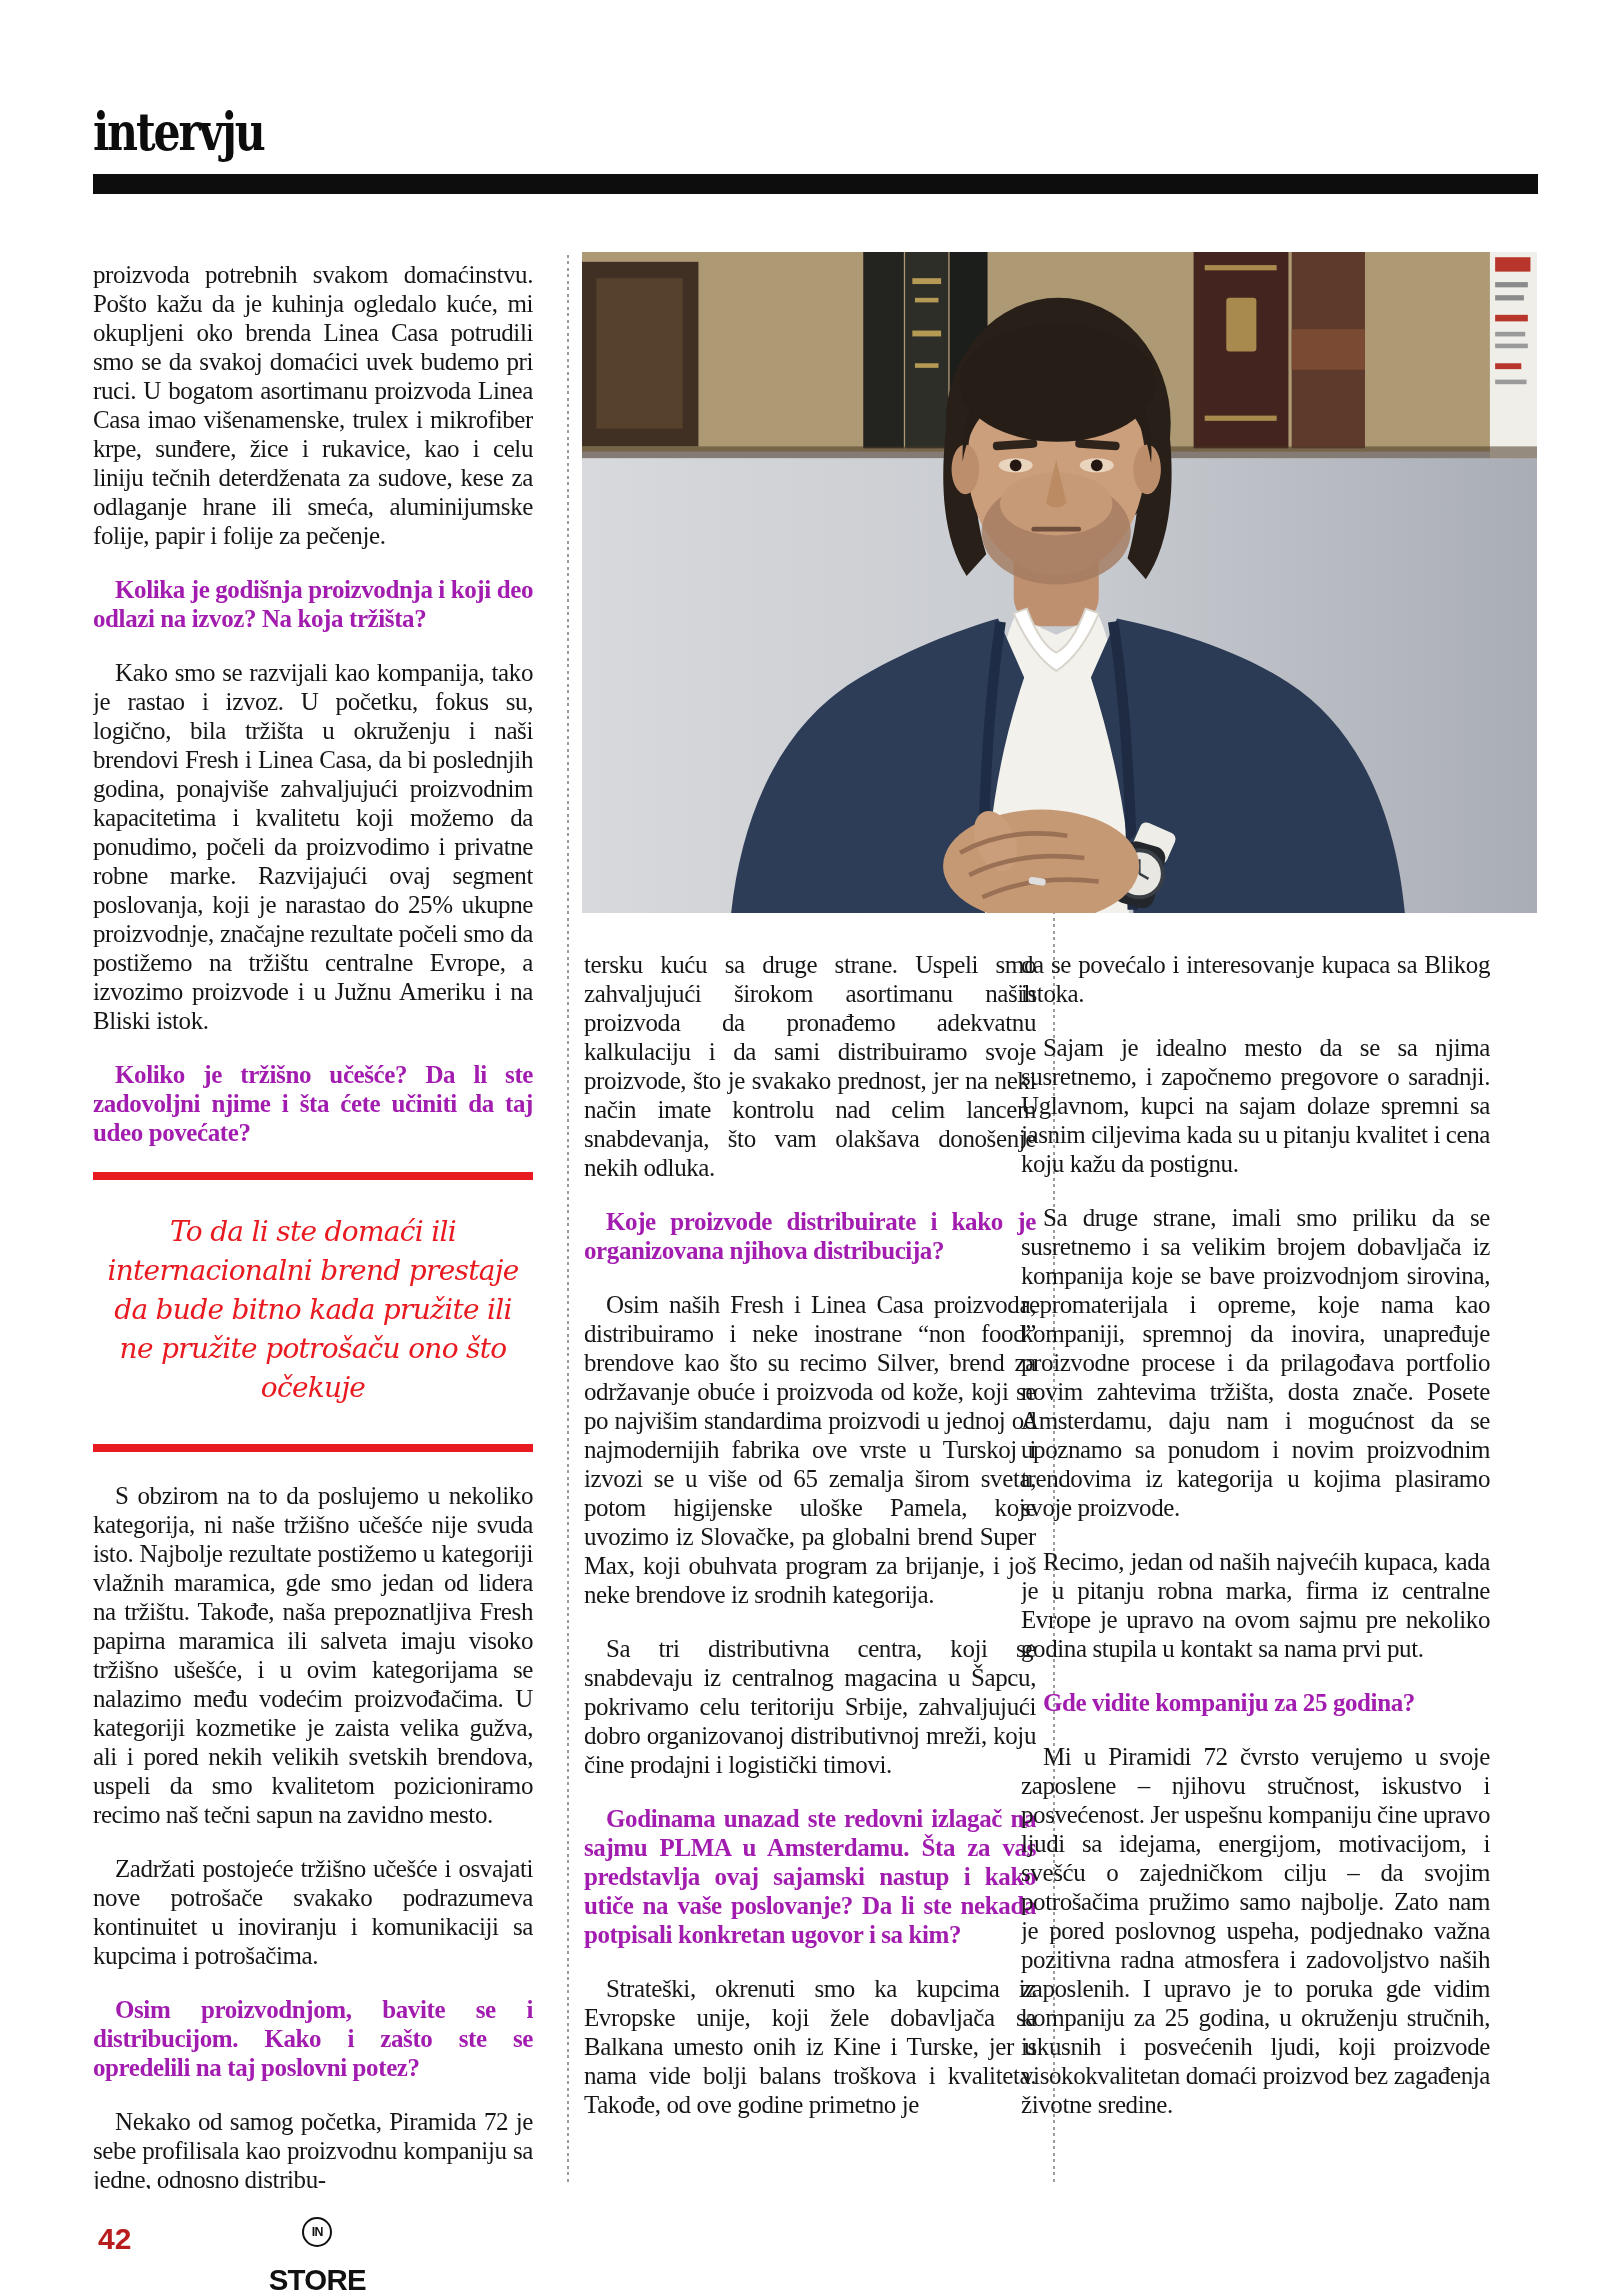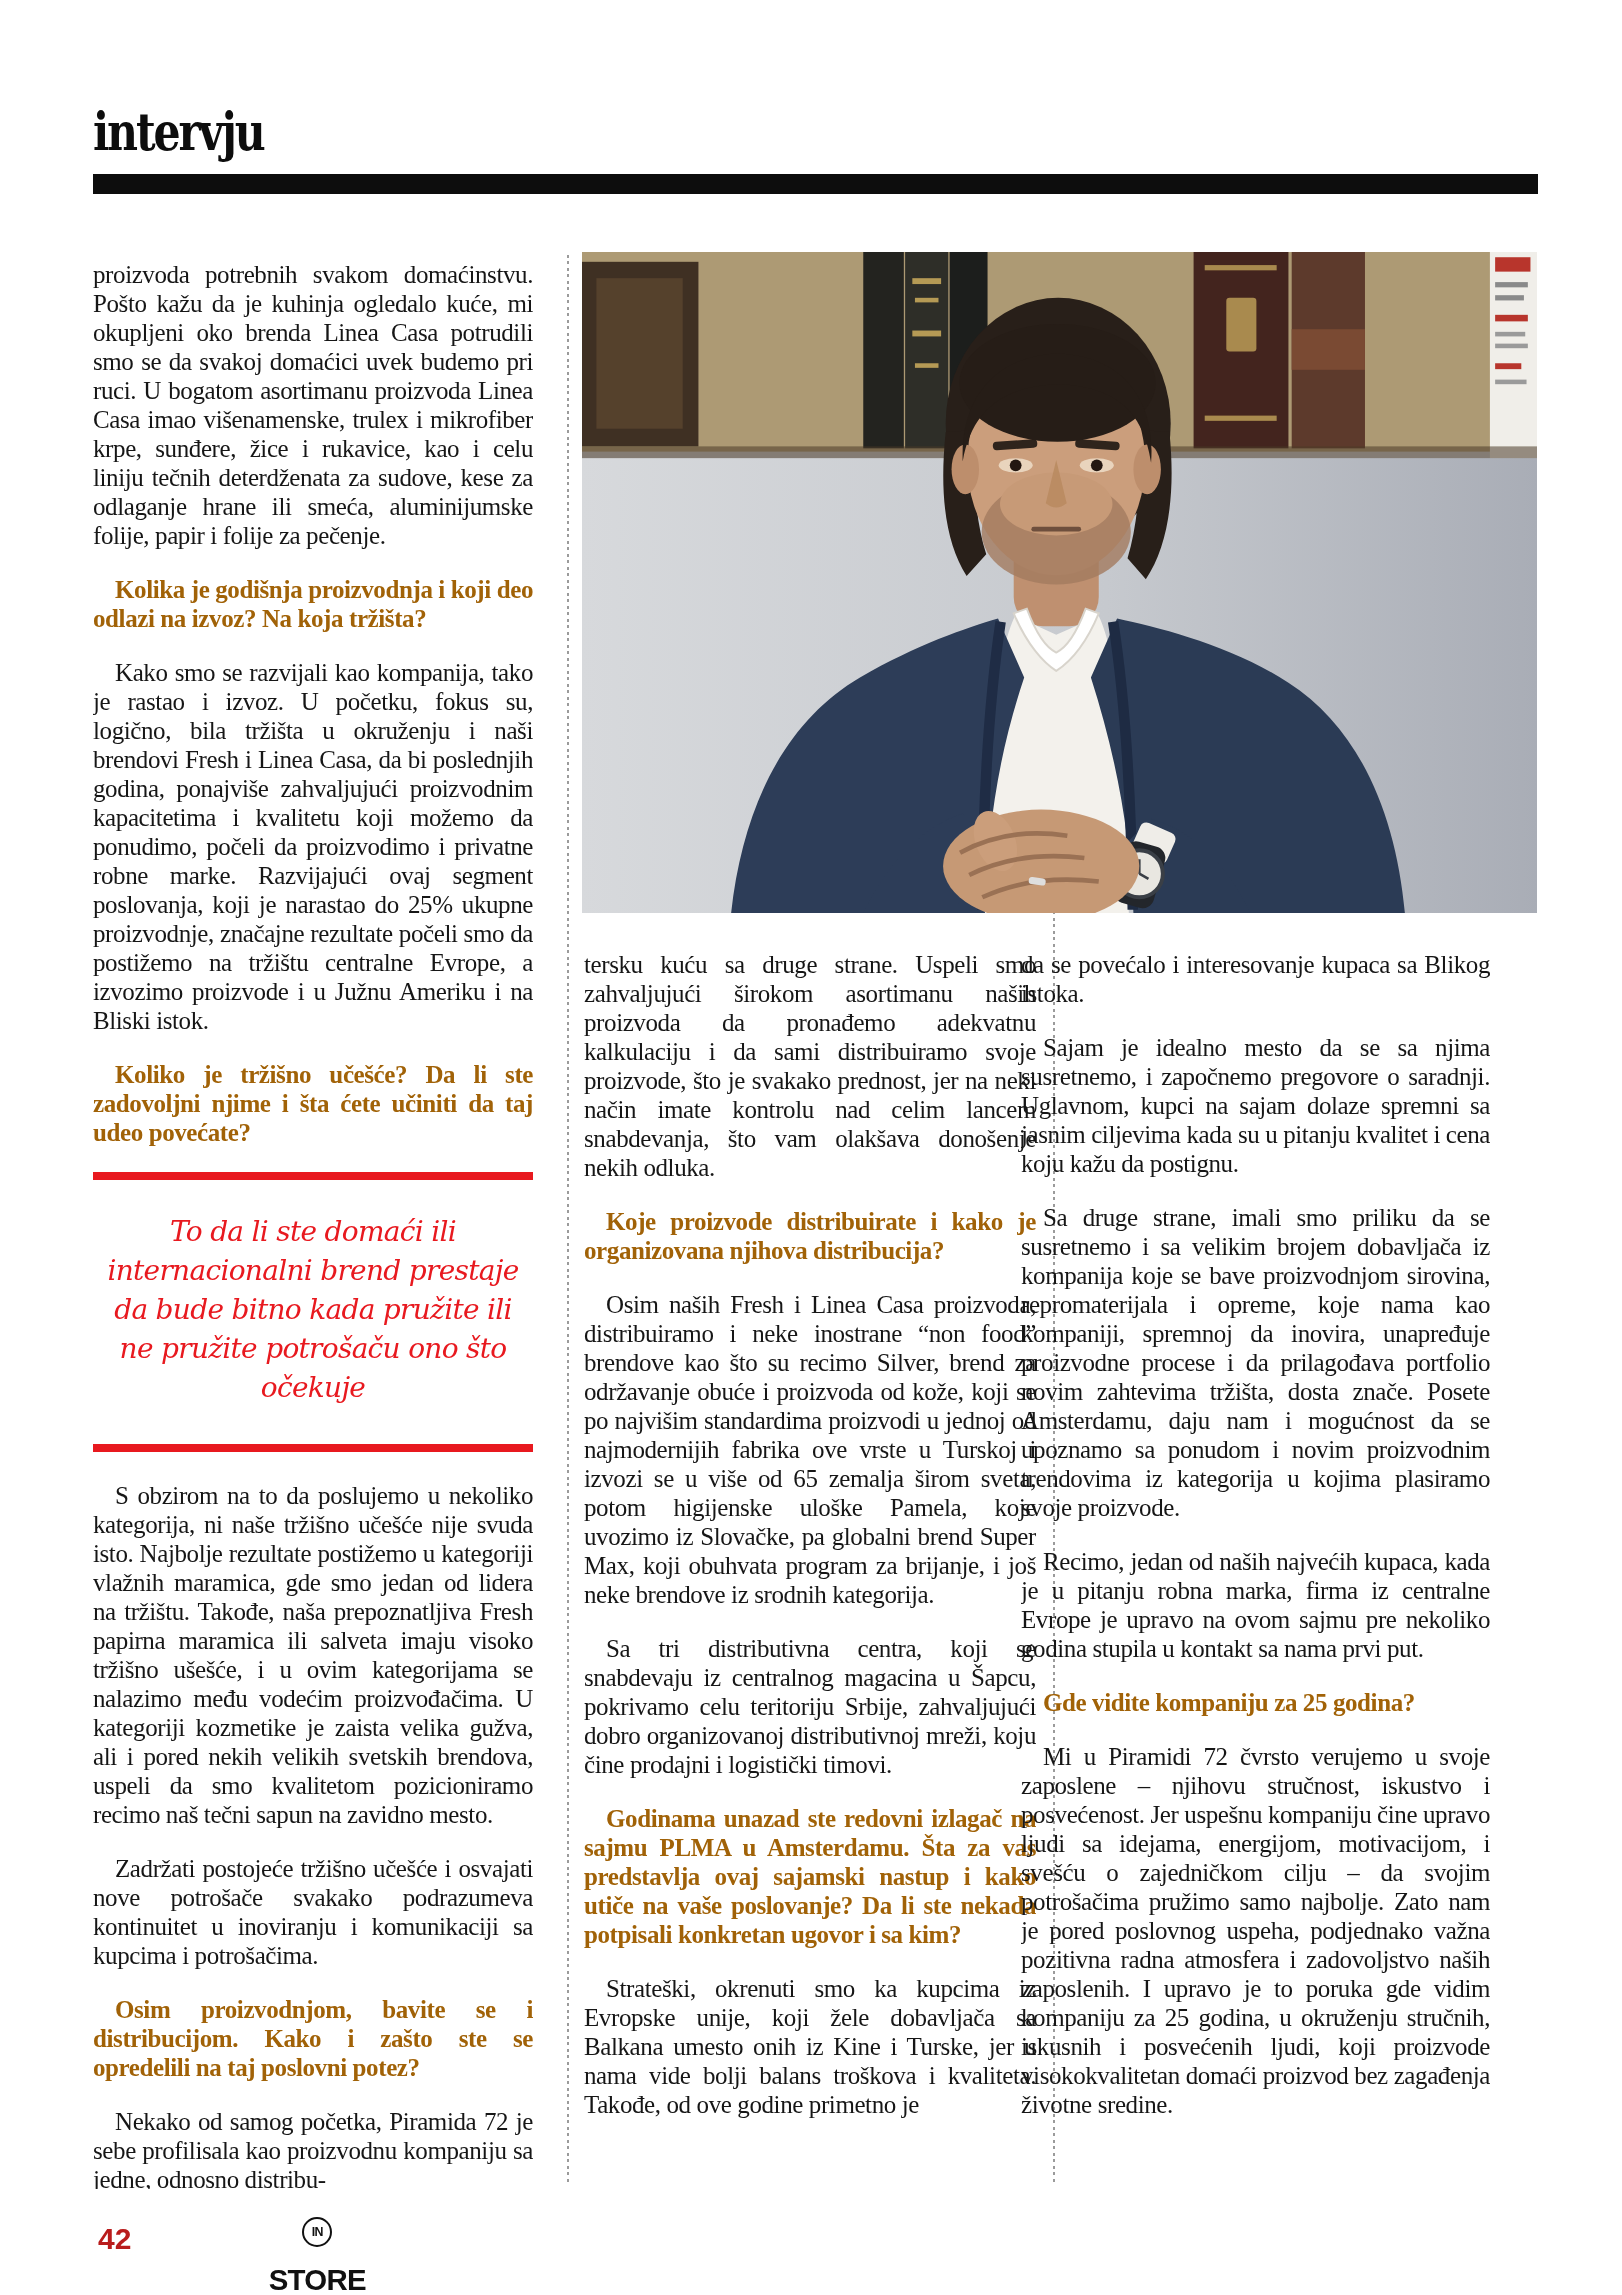--- a/index.html
+++ b/index.html
@@ -19,21 +19,21 @@
   .photo{position:absolute;left:582px;top:252px;width:955px;height:661px;z-index:5;}
   .photo svg{display:block;width:100%;height:100%;}
   
   .col{position:absolute;font-size:25px;line-height:29px;letter-spacing:-0.4px;
         text-align:justify;overflow:hidden;hyphens:auto;}
   #col1{left:93px;top:260px;width:440px;height:1929px;}
   #col2{left:584px;top:950px;width:452px;height:1241px;}
   #col3{left:1021px;top:950px;width:469px;height:1241px;}
   .col p{margin:0 0 25px 0;text-indent:22px;}
   .col p.cont{text-indent:0;}
-  .col p.q{font-weight:bold;color:#a16207;}
+  .col p.q{font-weight:bold;color:#a21caf;}
   
   .pullquote{margin:7.9px 0 29px 0;border-top:8.5px solid var(--red);border-bottom:8.5px solid var(--red);
         padding:19.6px 1.3px 25px 1.3px;}
   .pullquote p{margin:12px;text-indent:0;text-align:center;color:var(--red);
         font-family:"DejaVu Serif",serif;font-style:italic;font-size:28px;line-height:39px;letter-spacing:-0.7px;}
   
   .footer-pageno{position:absolute;left:98px;top:2222px;font-family:"Liberation Sans",sans-serif;
         font-weight:bold;font-size:30px;color:#b91c1c;}
   .footer-brand{position:absolute;left:219px;top:2217px;display:flex;align-items:center;gap:15.7px;
         font-family:"Liberation Sans",sans-serif;color:#111;flex-direction:column;}

